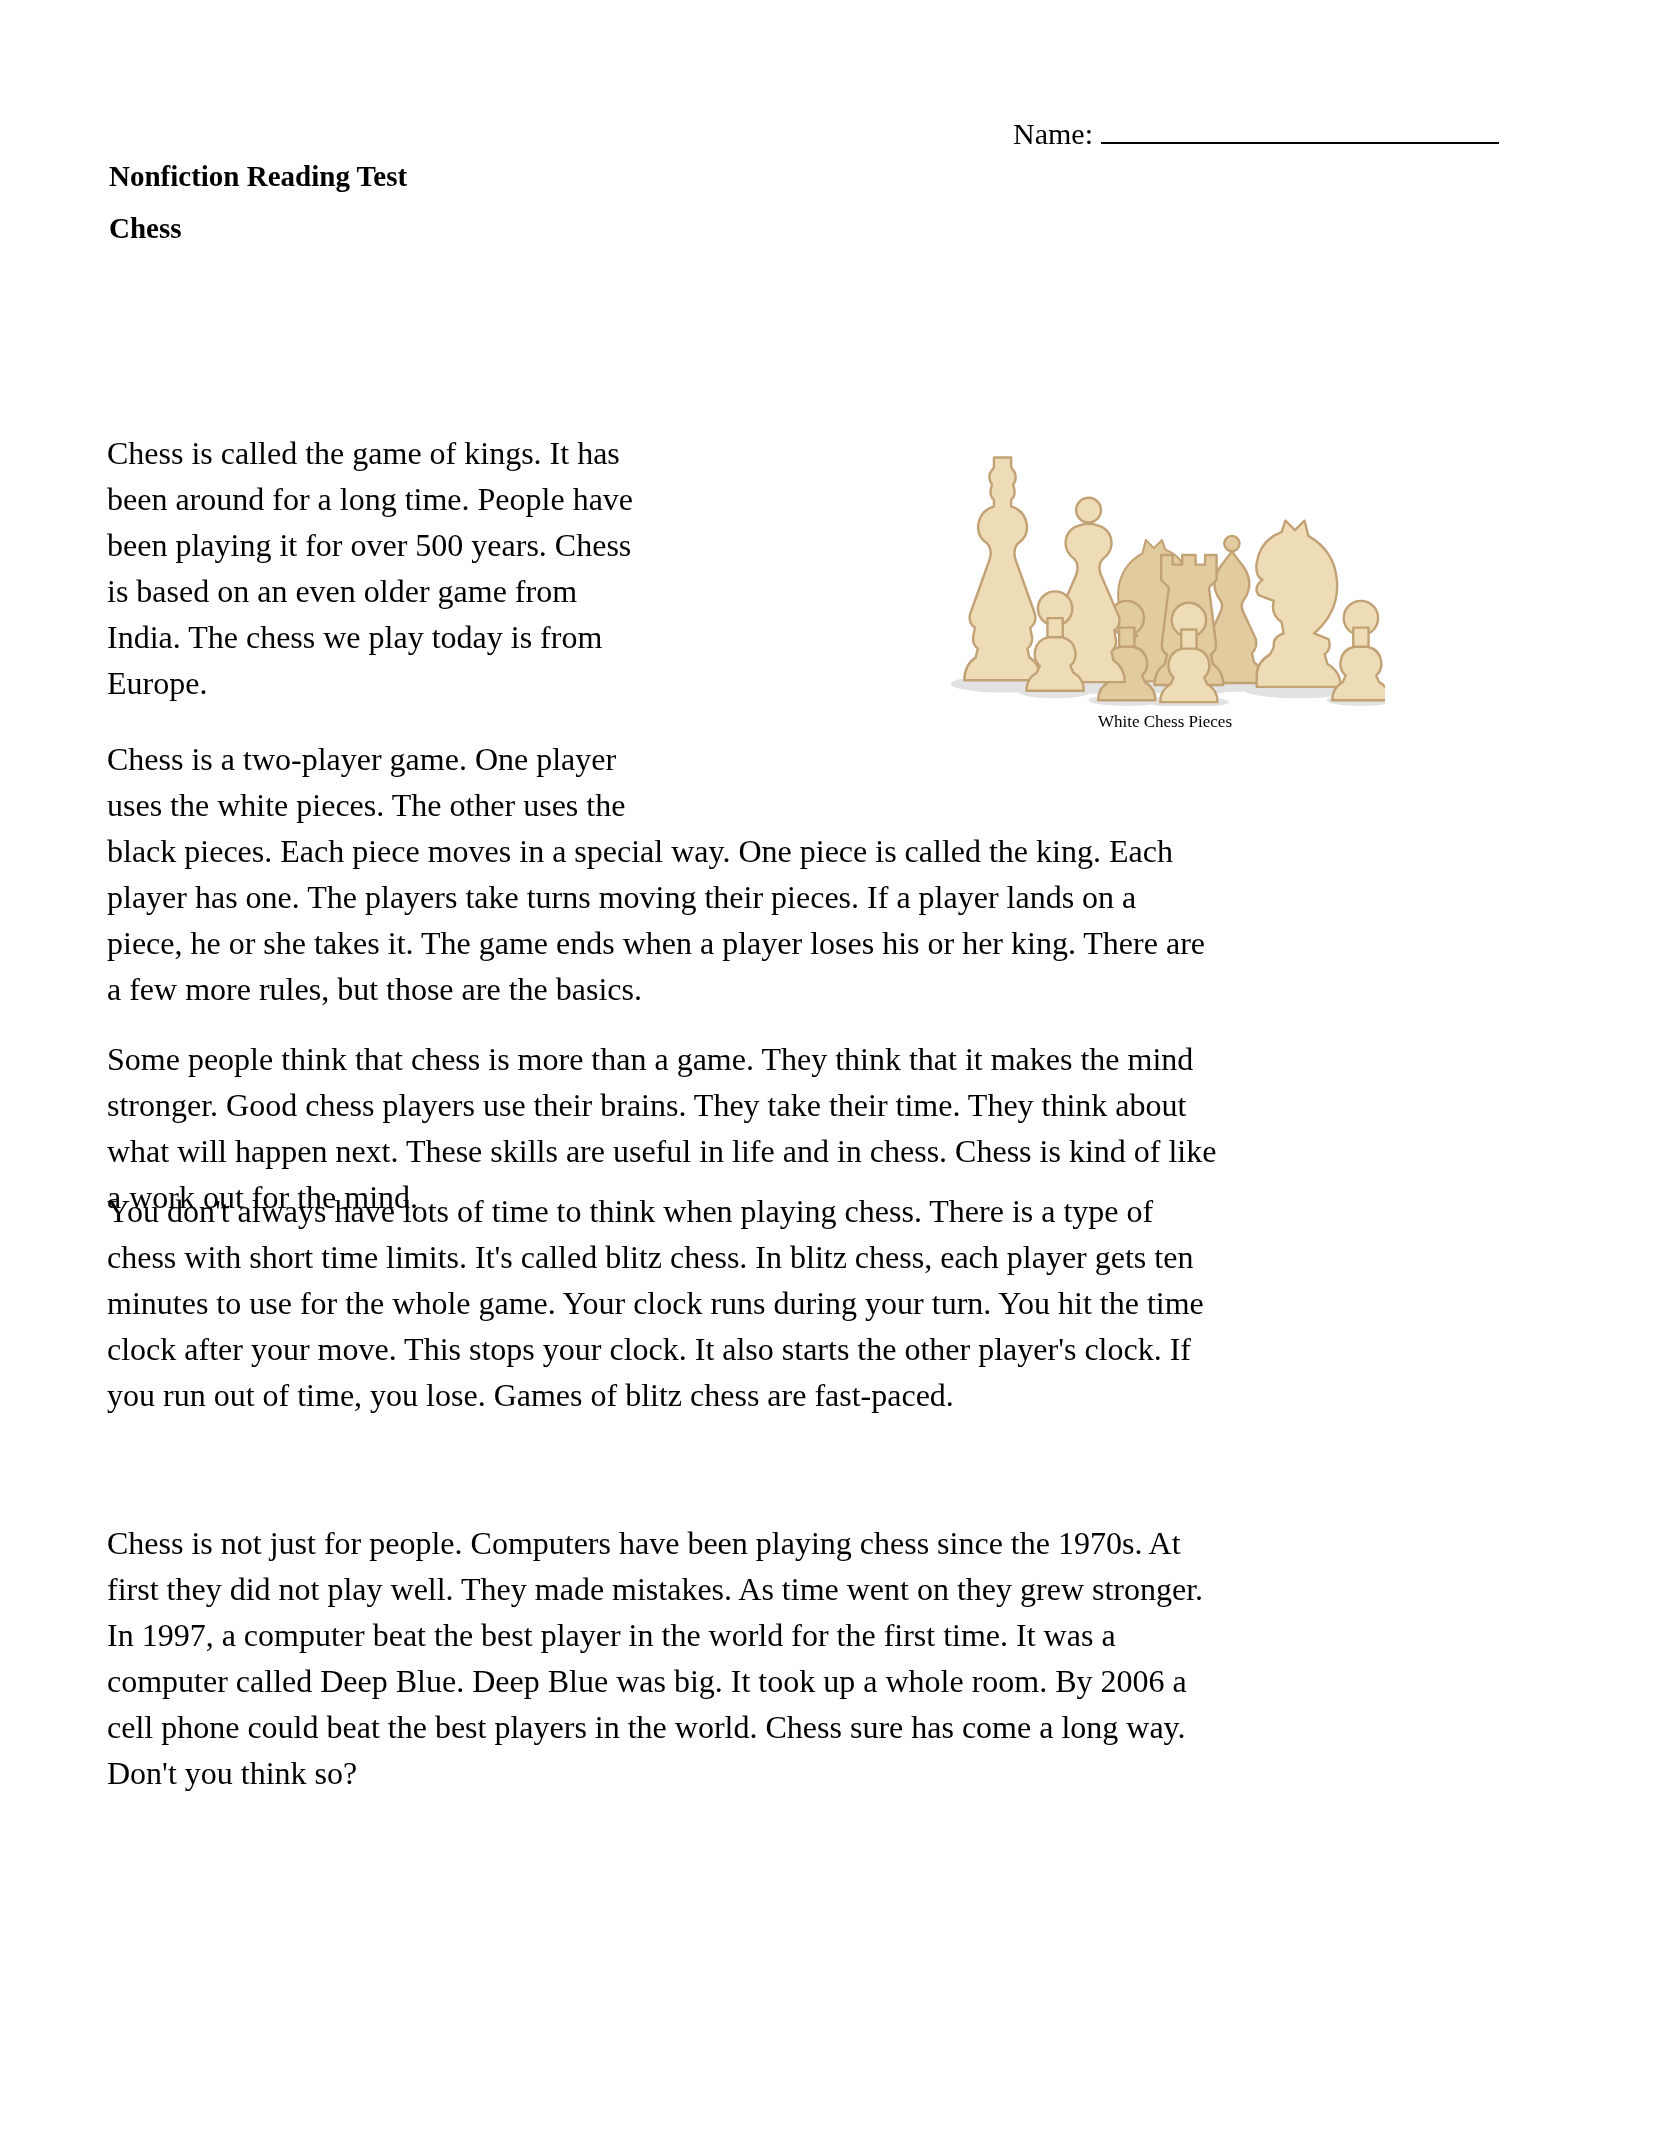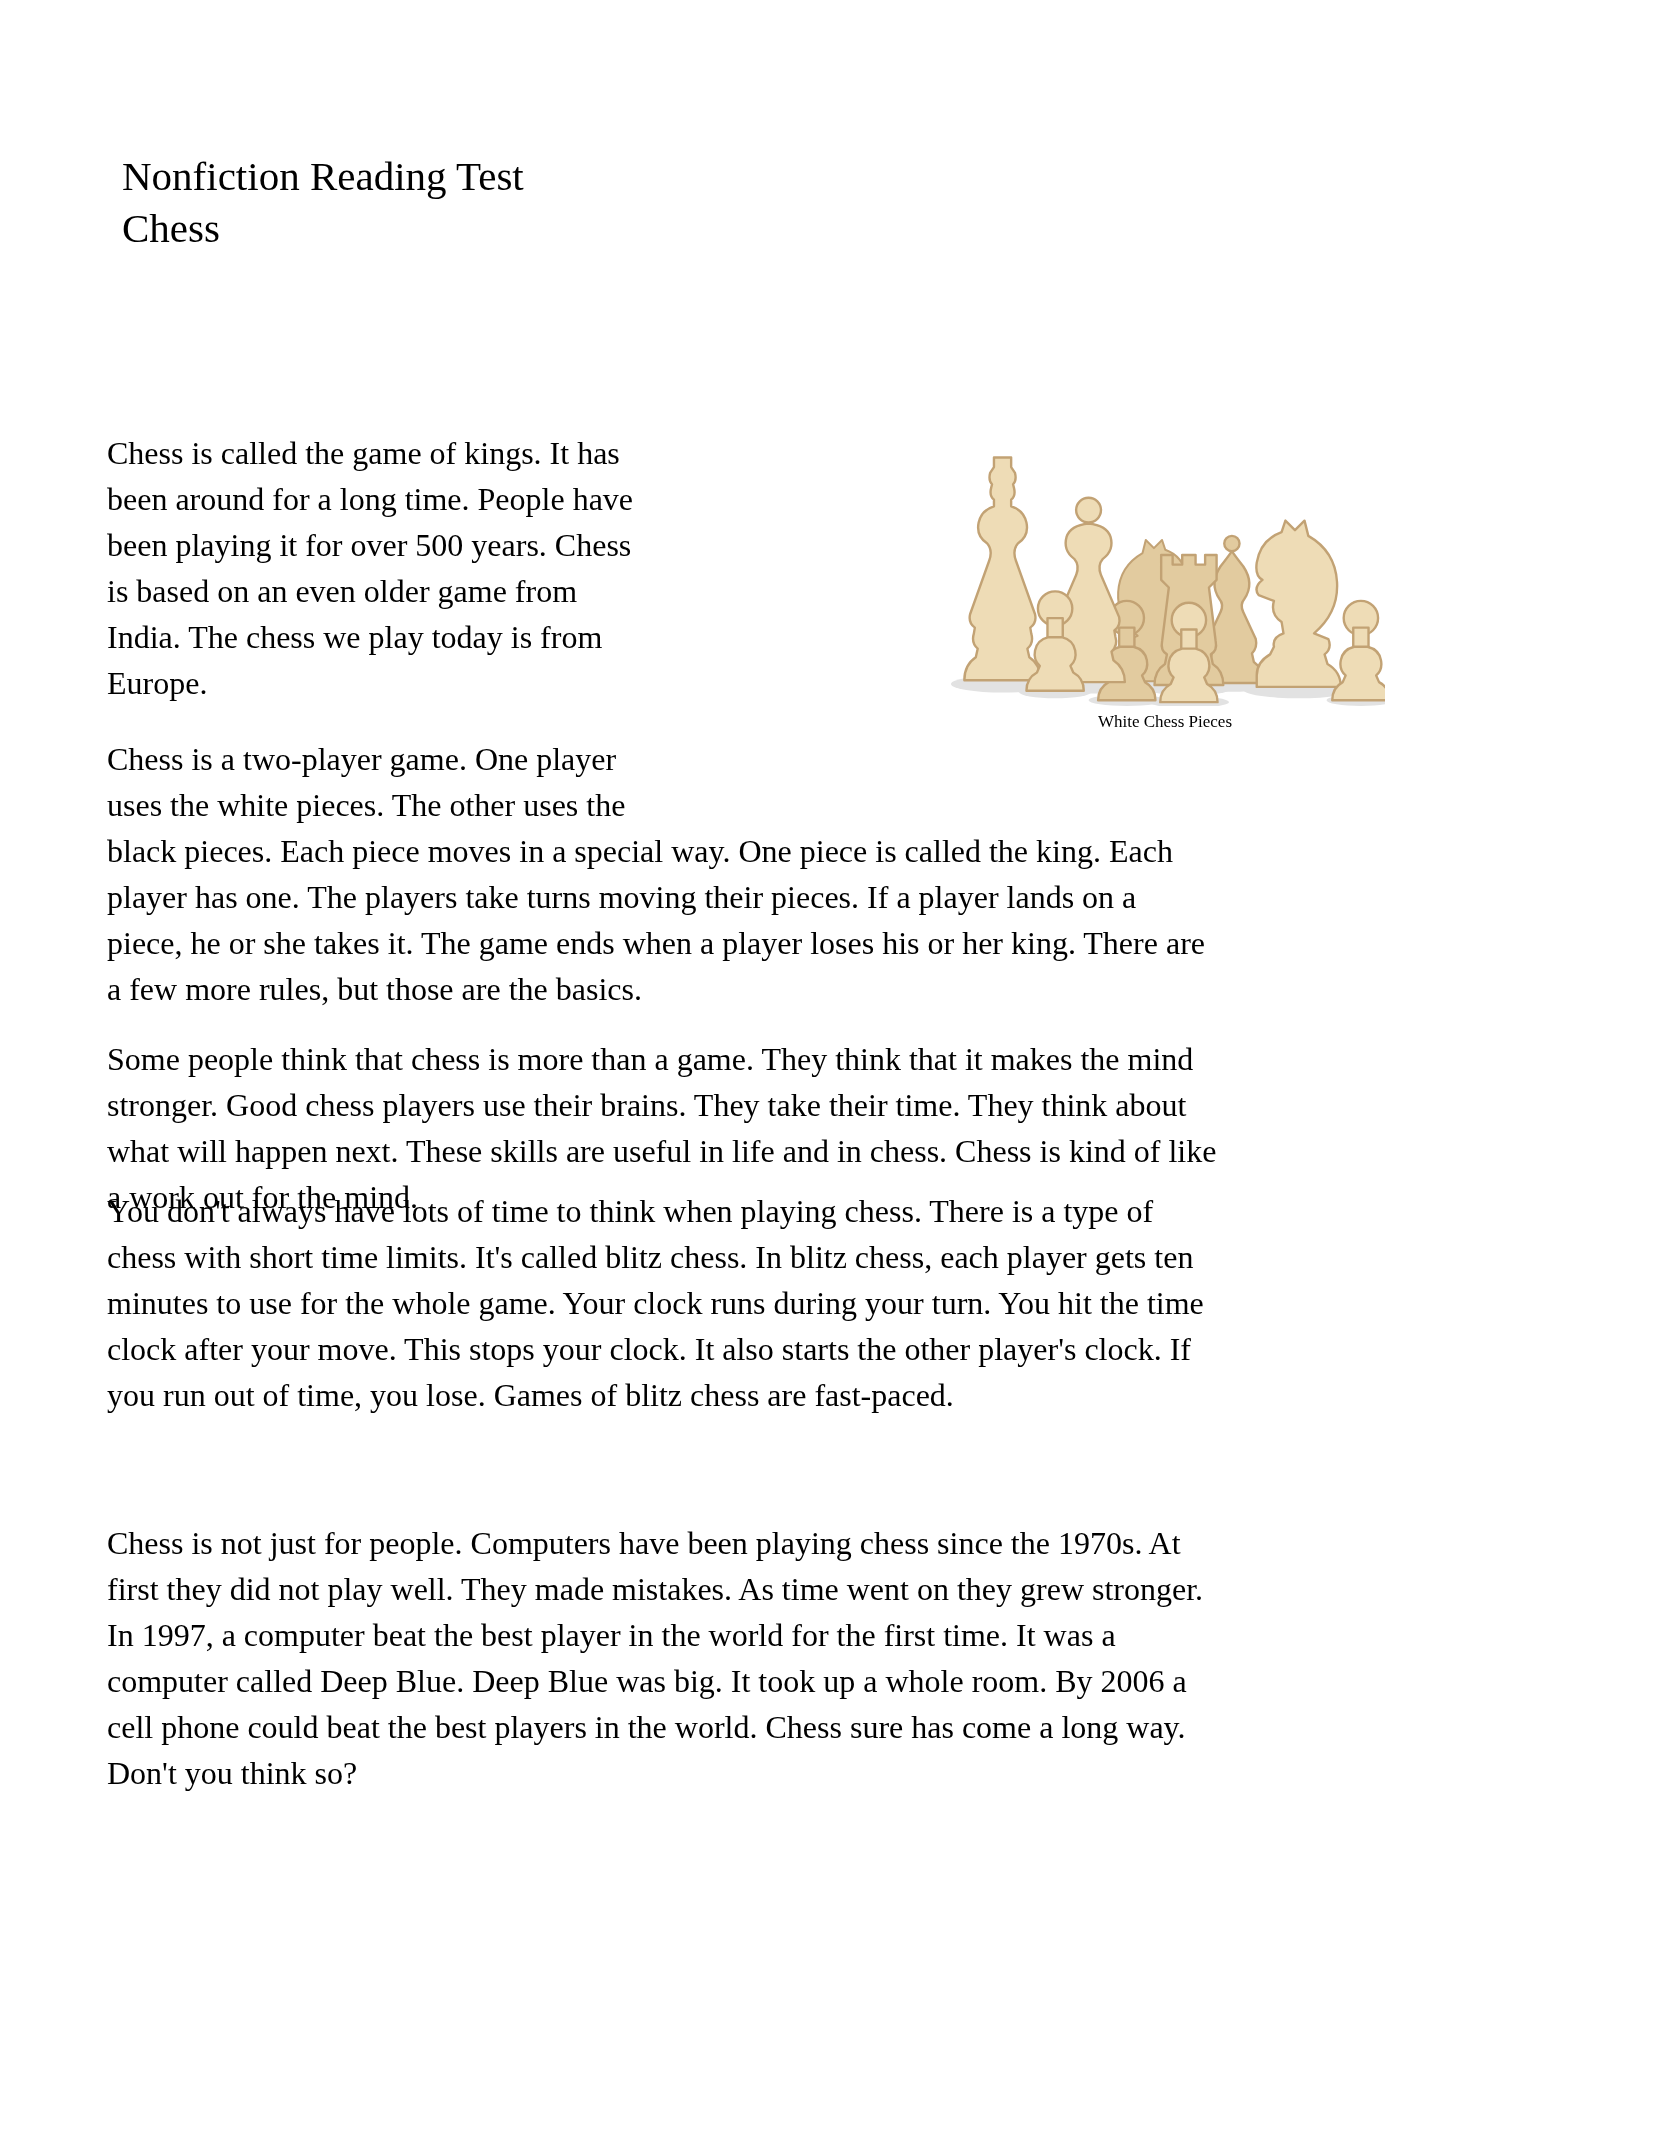--- a/index.html
+++ b/index.html
@@ -23,24 +23,24 @@
   }
   .name-line {
     display: inline-block;
     width: 398px;
     height: 28px;
     margin-left: 8px;
     border-bottom: 2px solid #000000;
   }
   .title {
     position: absolute;
-    left: 122px;
+    left: 109px;
     top: 150px;
-    font-size: 41px;
-    font-weight: normal;
+    font-size: 29px;
+    font-weight: bold;
     line-height: 52px;
   }
   .directions {
     position: absolute;
     left: 107px;
     right: 100px;
     top: 294px;
     font-size: 32px;
     line-height: 46px;
   }
@@ -72,20 +72,23 @@
     line-height: 24px;
     margin-top: 4px;
     color: #000000;
   }
 </style>
 </head>
 <body>
 
 <div class="page">
 
+  <div class="name-row">
+    <span>Name:</span><span class="name-line"></span>
+  </div>
 
   <h1 class="title">
     <div>Nonfiction Reading Test</div>
     <div>Chess</div>
   </h1>
 
 
   <figure class="chess-figure">
     <svg viewBox="0 0 460 270" xmlns="http://www.w3.org/2000/svg">
 

